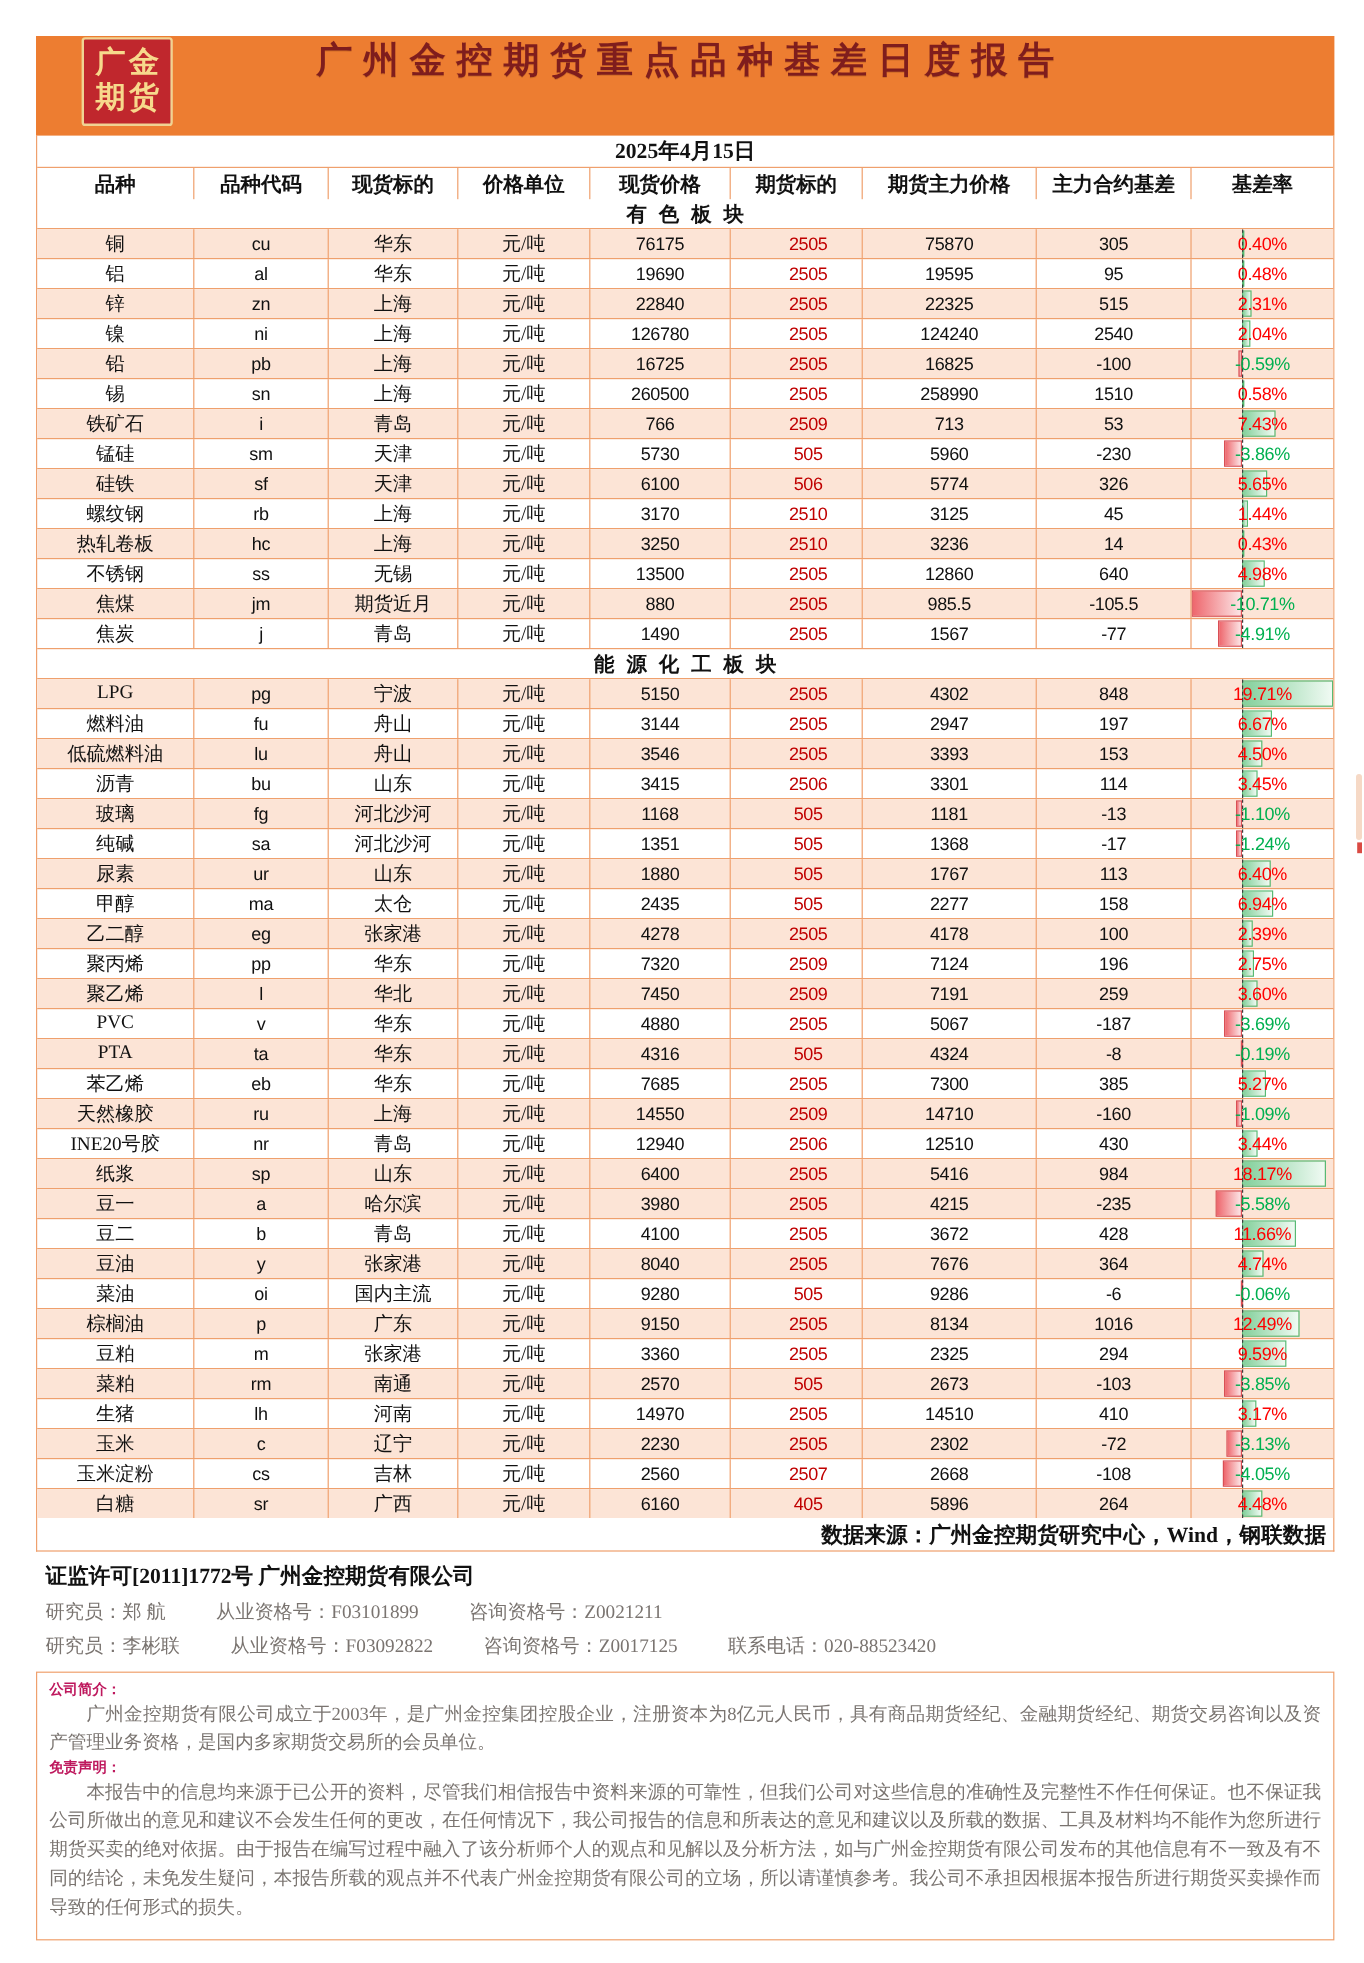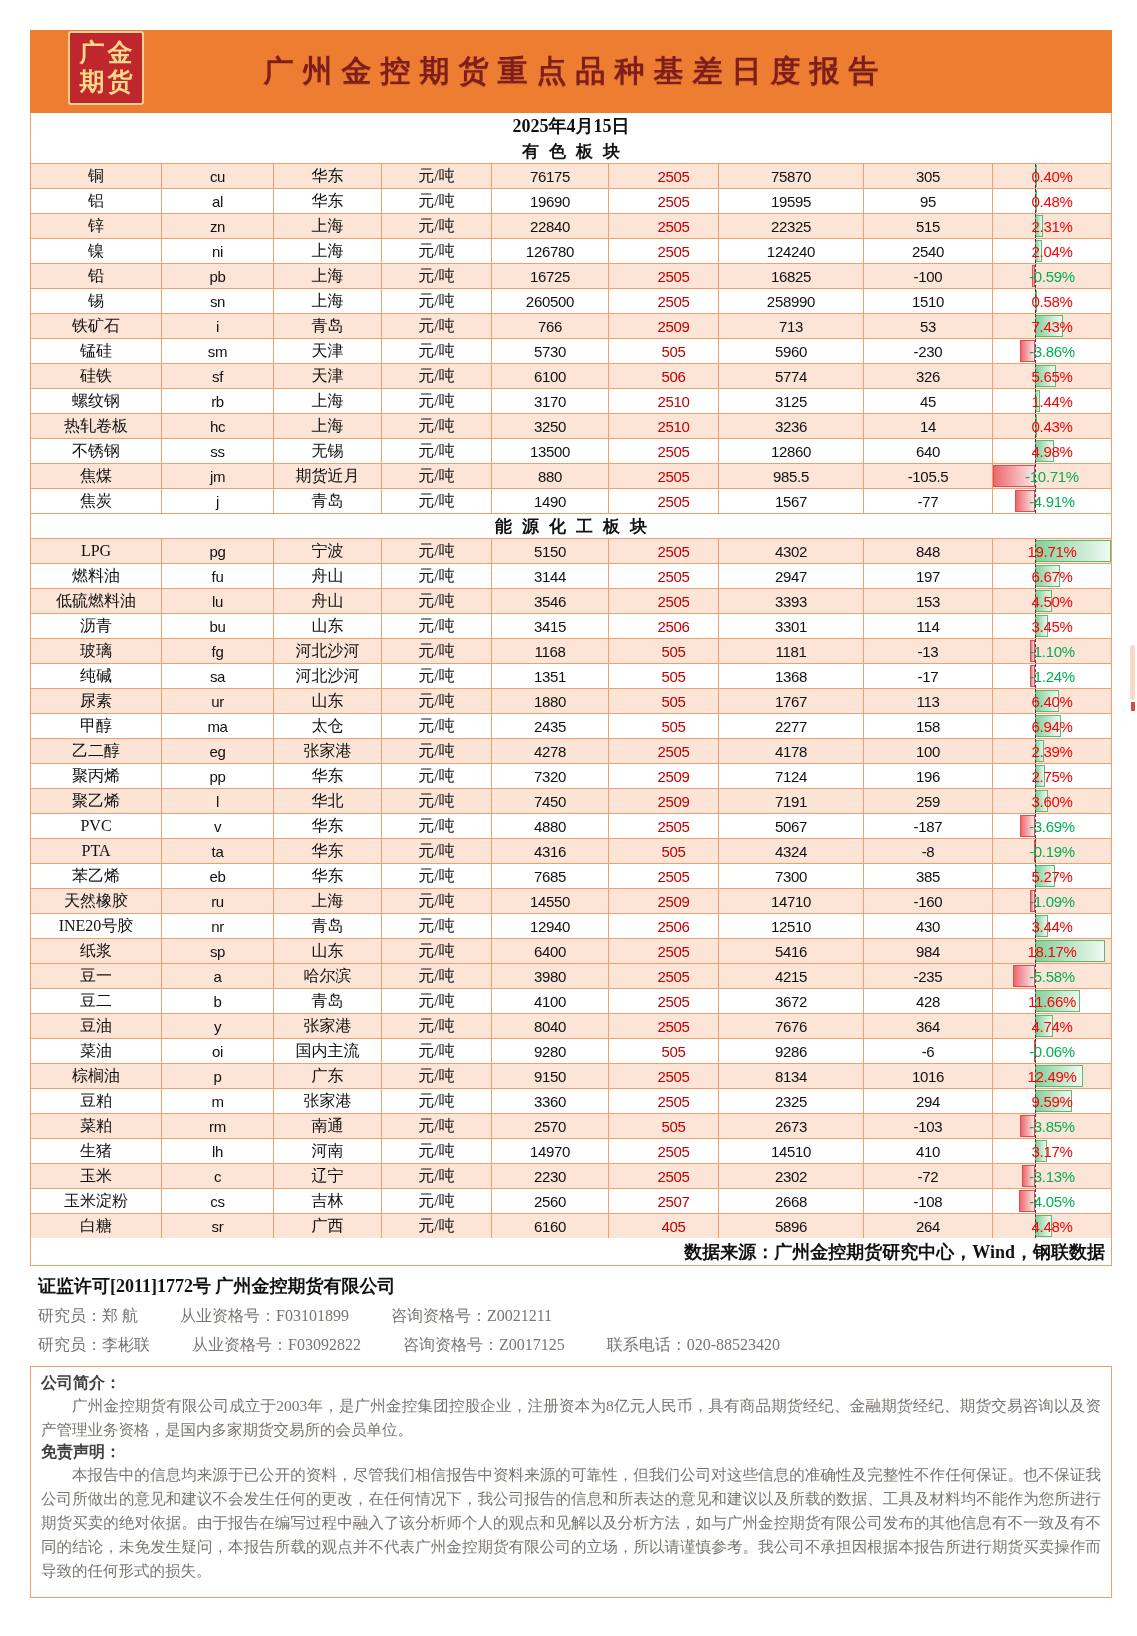--- a/index.html
+++ b/index.html
@@ -13,21 +13,21 @@
   }
   *{box-sizing:border-box;margin:0;padding:0;}
   html,body{background:#ffffff;}
   body{
     width:1137px;height:1636px;position:relative;
     font-family:"Liberation Serif","DejaVu Sans",serif;
     color:#111;
   }
   .frame{position:absolute;left:30px;top:30px;width:1082px;}
   
-  .band{height:83px;background:var(--orange);position:relative;display:flex;align-items:center;justify-content:center;}
+  .band{height:83px;background:var(--orange);position:relative;display:flex;align-items:flex-start;justify-content:center;}
   .logo{
     position:absolute;left:38px;top:1px;width:76px;height:74px;
     background:#c0272d;border:2px solid #f0d393;border-radius:3px;
     display:flex;flex-direction:column;align-items:center;justify-content:center;
     color:#f7d98c;font-weight:bold;font-size:25px;line-height:1.15;letter-spacing:3px;text-indent:3px;
   }
   .title{
     color:#7f1d1d;font-size:30px;font-weight:bold;letter-spacing:9px;text-indent:9px;
     text-shadow:0 1px 0 rgba(120,60,10,.25);
   }
@@ -55,21 +55,21 @@
   .ratecell .axis{position:absolute;top:0;bottom:0;width:0;border-left:1px dashed #3d3d3d;z-index:2;}
   .ratecell .val{position:relative;z-index:3;}
   .val.pos{color:var(--pos);}
   .val.neg{color:var(--neg);}
   .srcrow .full{justify-content:flex-end;font-weight:bold;font-size:18px;padding-right:6px;height:27px;}
   
   .license{margin-top:8px;font-weight:bold;font-size:18px;padding-left:8px;}
   .researcher{color:var(--gray);font-size:16px;padding-left:8px;margin-top:8px;}
   .researcher span{margin-right:42px;}
   .infobox{border:1px solid var(--line);margin-top:10px;padding:6px 10px 14px 10px;min-height:212px;}
-  .infobox h4{font-size:16px;font-weight:bold;color:#404040;}
+  .infobox h4{font-size:12px;font-weight:bold;color:#be185d;}
   .infobox p{font-size:15.5px;color:var(--gray);line-height:1.55;text-indent:2em;text-align:justify;}
   
   .scroll-thumb{position:absolute;right:2px;top:645px;width:5px;height:55px;background:#f6d9c6;border-radius:3px;}
   .scroll-mark{position:absolute;right:2px;top:702px;width:4px;height:9px;background:#da4a43;}
 </style>
 </head>
 <body>
 
 <div class="frame">
 
@@ -78,20 +78,31 @@
       <span>广金</span>
       <span>期货</span>
     </div>
     <div class="title">广州金控期货重点品种基差日度报告</div>
   </div>
 
   <div class="tbl">
     <div class="trow daterow">
       <div class="full">2025年4月15日</div>
     </div>
+    <div class="trow headrow" id="header-row">
+        <div class="c">品种</div>
+        <div class="c">品种代码</div>
+        <div class="c">现货标的</div>
+        <div class="c">价格单位</div>
+        <div class="c">现货价格</div>
+        <div class="c">期货标的</div>
+        <div class="c">期货主力价格</div>
+        <div class="c">主力合约基差</div>
+        <div class="c">基差率</div>
+      </div>
     <div id="table-body">
         <div class="trow">
           <div class="full sechead">有色板块</div>
         </div>
         <div class="trow peach">
           <div class="c">铜</div>
           <div class="c num">cu</div>
           <div class="c">华东</div>
           <div class="c">元/吨</div>
           <div class="c num">76175</div>

